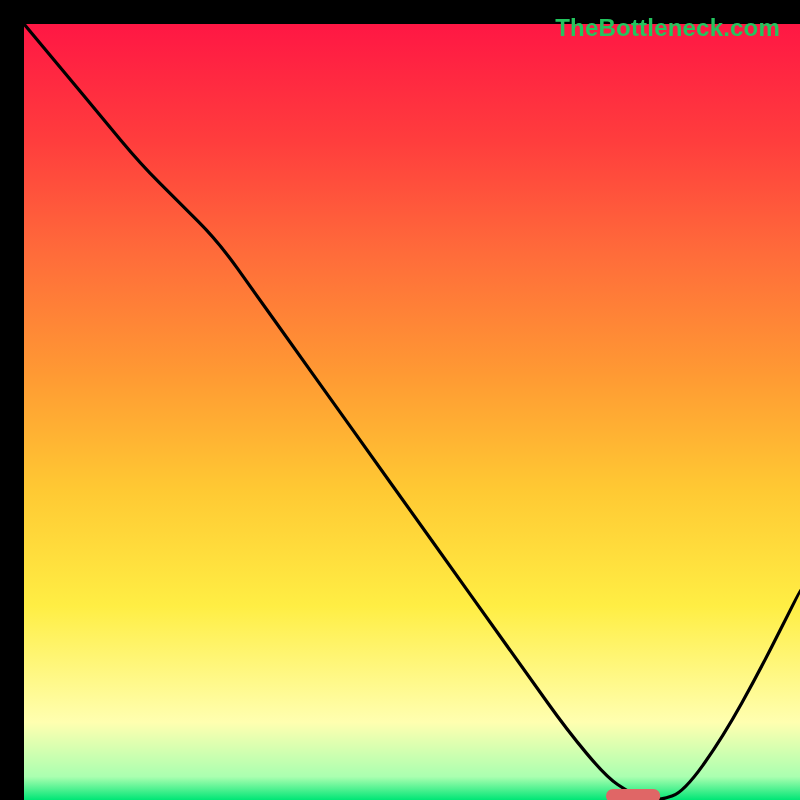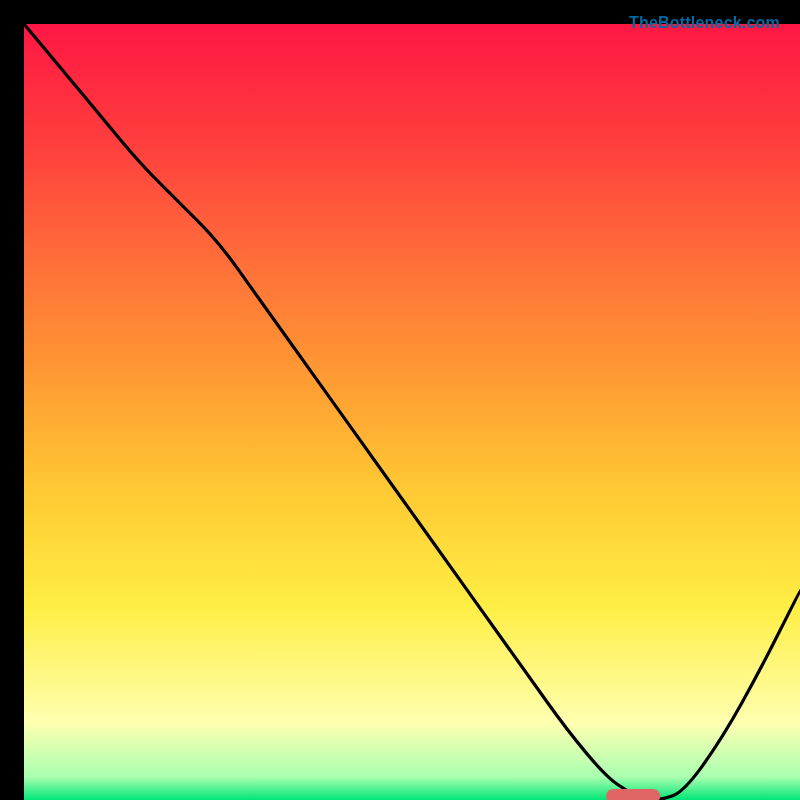--- a/index.html
+++ b/index.html
@@ -44,23 +44,23 @@
       #ffffb0 90%,
       #aaffb0 97%,
       #00e676 100%
     );
   }
   .watermark {
     position: absolute;
     top: 2px;
     right: 8px;
     font-family: Arial, Helvetica, sans-serif;
-    font-size: 16px;
+    font-size: 24px;
     font-weight: 600;
-    color: #0369a1;
+    color: #22c55e;
     letter-spacing: 0.2px;
     user-select: none;
   }
 </style>
 </head>
 <body>
 
 <div class="frame">
   <div class="plot-area">
     <div class="gradient-base"></div>

